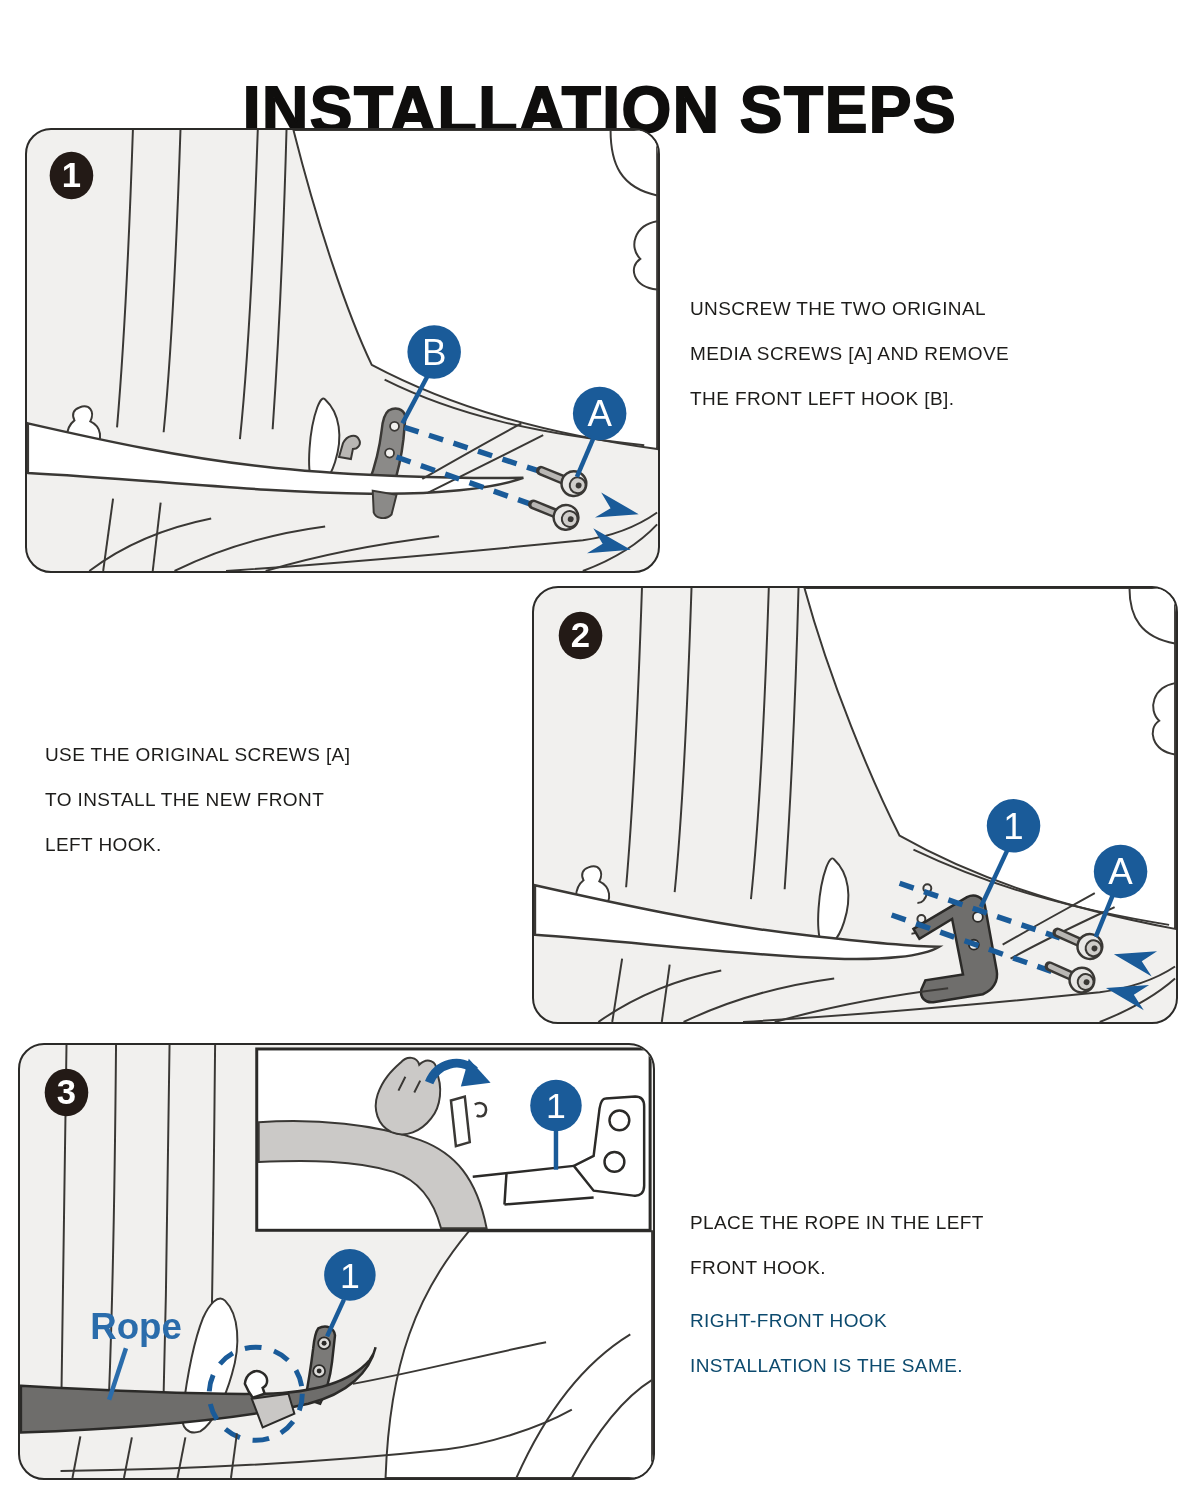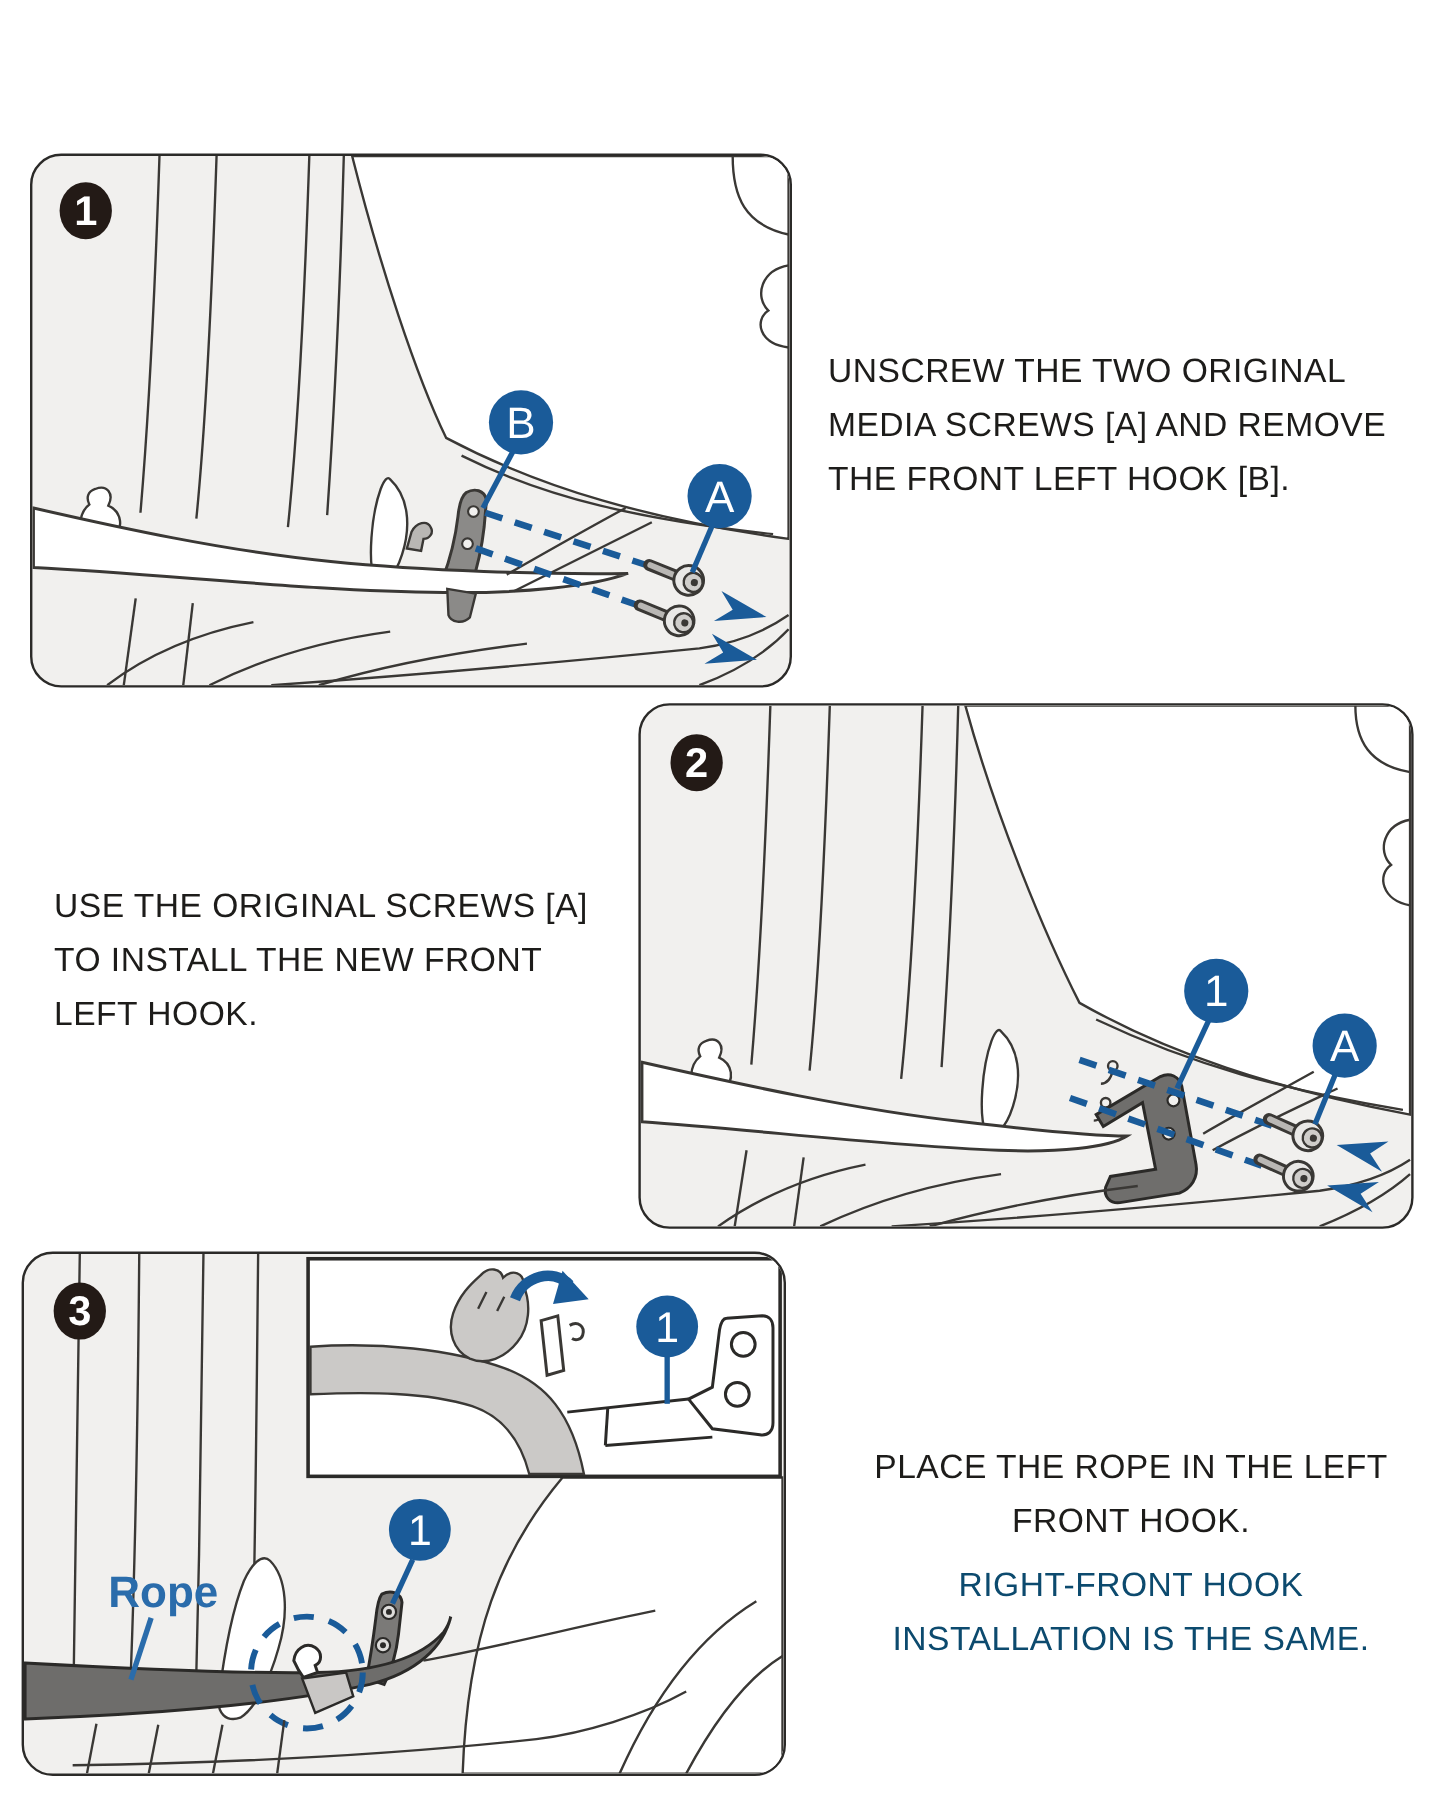--- a/index.html
+++ b/index.html
@@ -12,35 +12,36 @@
   }
   .panel{
     position:absolute;background:#f1f0ee;border:2.5px solid #2b2a28;
     border-radius:26px;overflow:hidden;box-sizing:border-box;
   }
   .panel svg{display:block;width:100%;height:100%;}
   #panel1{left:25px;top:128px;width:635px;height:445px;}
   #panel2{left:532px;top:586px;width:646px;height:438px;}
   #panel3{left:18px;top:1043px;width:637px;height:437px;}
   .instr{
-    position:absolute;font-size:28px;line-height:45px;letter-spacing:0.4px;
+    position:absolute;font-size:19px;line-height:45px;letter-spacing:0.4px;
     color:#1d1c1a;white-space:pre-line;width:505px;margin-top:20px;
   }
   #instr1{left:690px;top:266px;}
   #instr2{left:45px;top:712px;}
-  #instr3{left:690px;top:1180px;text-align:center;}
+  #instr3{left:690px;top:1180px;}
   .note{display:block;color:#0c4a6e;margin-top:8px;white-space:pre-line;}
   svg text{font-family:"Liberation Sans",sans-serif;}
   .badge-num{font-weight:bold;}
 </style>
 </head>
 <body>
 
 <div class="page">
 
+  <h1 class="title">INSTALLATION STEPS</h1>
 
   <section class="panel" id="panel1">
     <svg viewBox="0 0 635 445">
       <defs>
         <g id="scr1">
           <line x1="-36" y1="-7" x2="-12" y2="-2" stroke="#3a3835" stroke-width="10" stroke-linecap="round"></line>
           <line x1="-35" y1="-7" x2="-13" y2="-2" stroke="#b9b7b4" stroke-width="5" stroke-linecap="round"></line>
           <circle cx="-1" cy="0" r="12.5" fill="#e9e8e6" stroke="#3a3835" stroke-width="2.5"></circle>
           <circle cx="3" cy="1" r="8" fill="#cfcdca" stroke="#3a3835" stroke-width="2"></circle>
           <circle cx="4" cy="1" r="3" fill="#3a3835"></circle>

